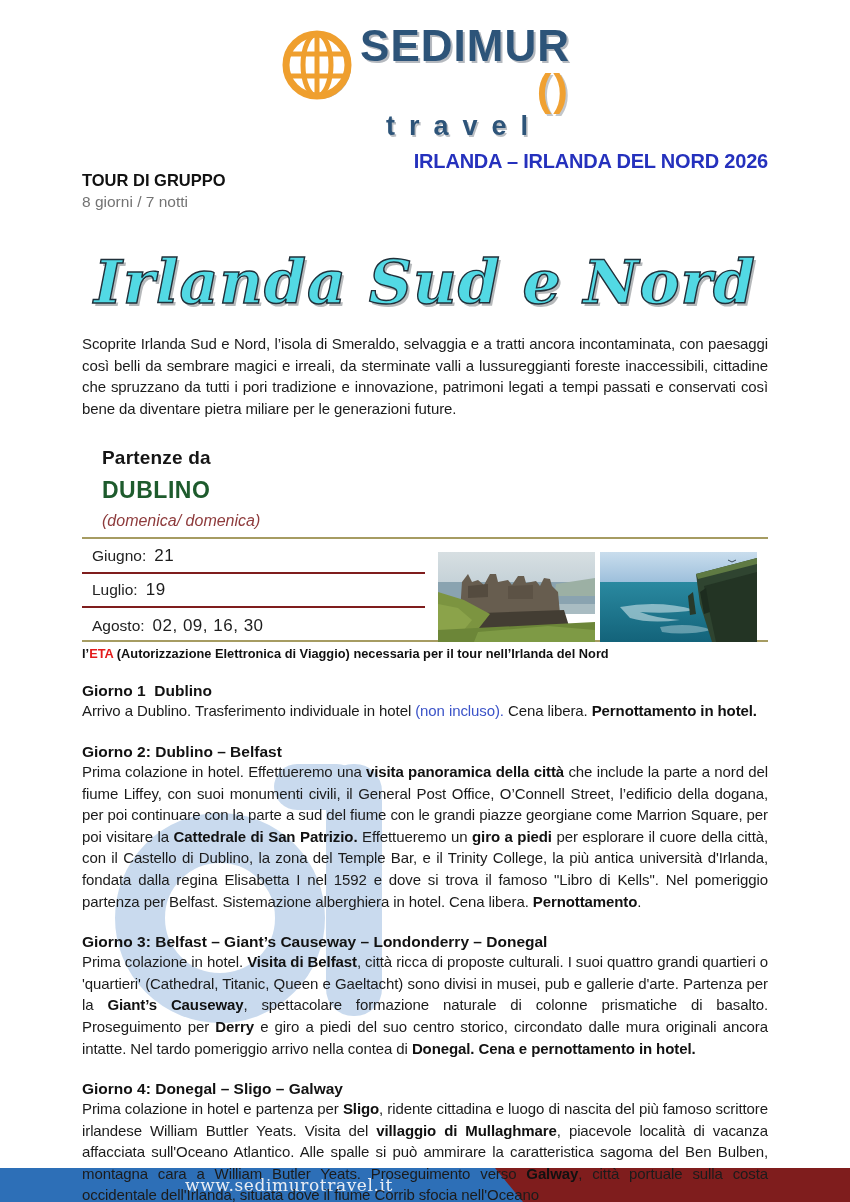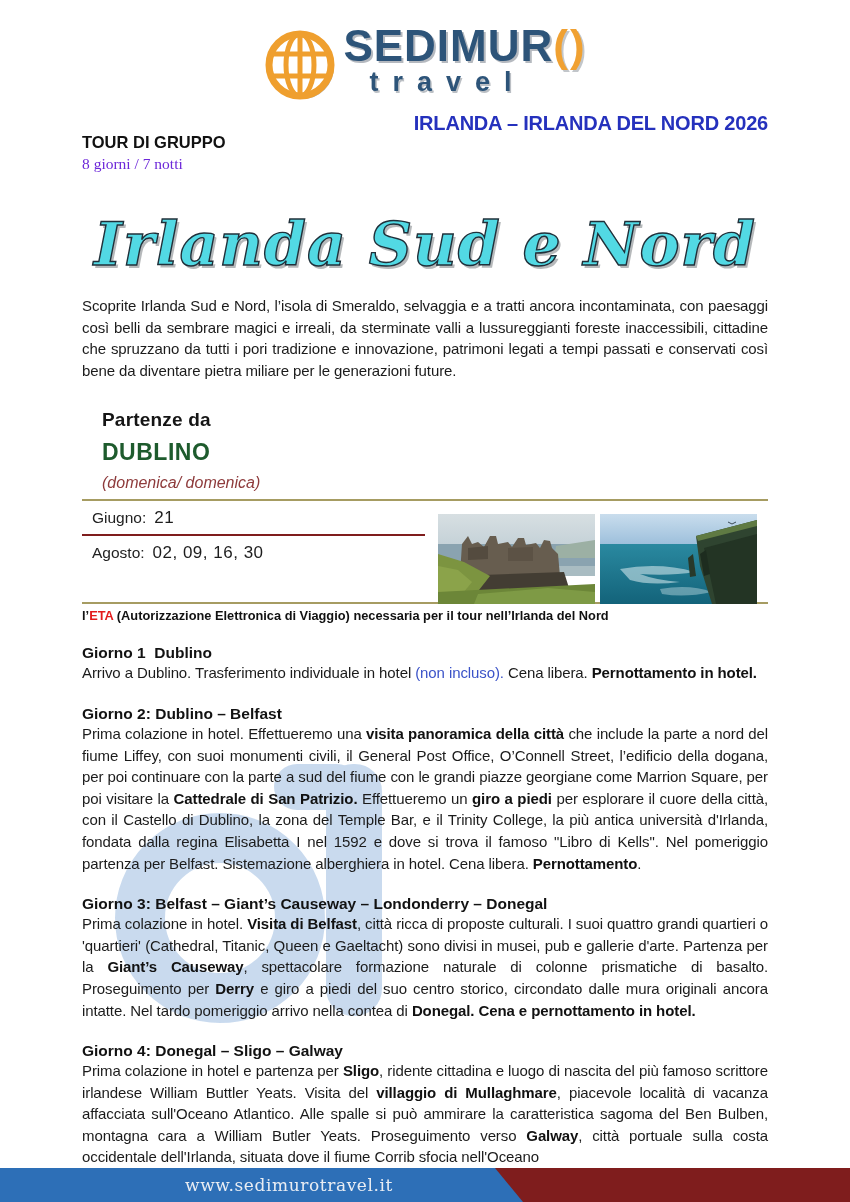--- a/index.html
+++ b/index.html
@@ -9,42 +9,42 @@
     background:#ffffff; overflow:hidden;
     font-family:"Liberation Sans", sans-serif; color:#1a1a1a;
   }
   .content { position:relative; z-index:1; padding:0 82px; }
 
   
   .logo-row { display:flex; justify-content:center; padding-top:24px; }
   .logo { display:flex; align-items:flex-start; gap:6px; }
   .globe { width:74px; height:74px; margin-top:4px; }
   .wordmark { display:flex; flex-direction:column; line-height:1; }
-  .brand-line { display:flex; align-items:flex-end; }
+  .brand-line { display:flex; align-items:flex-end;flex-direction:column; }
   .brand-main {
     font-size:44px; font-weight:bold; letter-spacing:1px; color:#2d5479;
     text-shadow:2px 2px 0 rgba(120,128,138,0.55);
   }
   .brand-suffix {
     font-size:44px; font-weight:bold; color:#f0a132; letter-spacing:2px;
     text-shadow:2px 2px 0 rgba(120,128,138,0.45);
   }
   .brand-sub {
     font-size:27px; font-weight:bold; color:#2d5479; letter-spacing:14px;
     margin-top:1px; margin-left:26px;
     text-shadow:1.5px 1.5px 0 rgba(120,128,138,0.5);
   }
 
   
   .dest-line {
     margin-top:10px; text-align:right; font-size:20px; font-weight:bold;
     color:#2531bd; letter-spacing:-0.2px;
   }
   .tour-type { margin-top:-2px; font-size:16.5px; font-weight:bold; color:#111; }
-  .duration  { margin-top:3px; font-size:15.5px; color:#6d28d9;font-family:Liberation Serif, serif; }
+  .duration  { margin-top:3px; font-size:15.5px; color:#737373; }
 
   
   .main-title {
     margin-top:36px; text-align:center;
     font-family:"DejaVu Serif", serif; font-style:italic; font-weight:bold;
     font-size:60px; letter-spacing:1px; color:#52d9e4;
     -webkit-text-stroke:1.4px #20303a;
     text-shadow:2.5px 2.5px 0 rgba(45,55,60,0.35);
   }
 
@@ -149,20 +149,24 @@
       <span class="dep-prefix">Partenze da</span>
       <span class="dep-city">DUBLINO</span>
       <span class="dep-note">(domenica/ domenica)</span>
     </div>
 
     <div class="dep-table">
       <div class="dep-rows">
           <div class="dep-row">
             <span class="dep-label">Giugno:</span>
             <span class="dep-dates">21</span>
+          </div>
+          <div class="dep-row">
+            <span class="dep-label">Luglio:</span>
+            <span class="dep-dates">19</span>
           </div>
           <div class="dep-row">
             <span class="dep-label">Agosto:</span>
             <span class="dep-dates">02, 09, 16, 30</span>
           </div>
         </div>
 
       <svg class="photo photo-1" viewBox="0 0 157 90" preserveAspectRatio="none">
         <defs>
           <linearGradient id="sky1" x1="0" y1="0" x2="0" y2="1">

